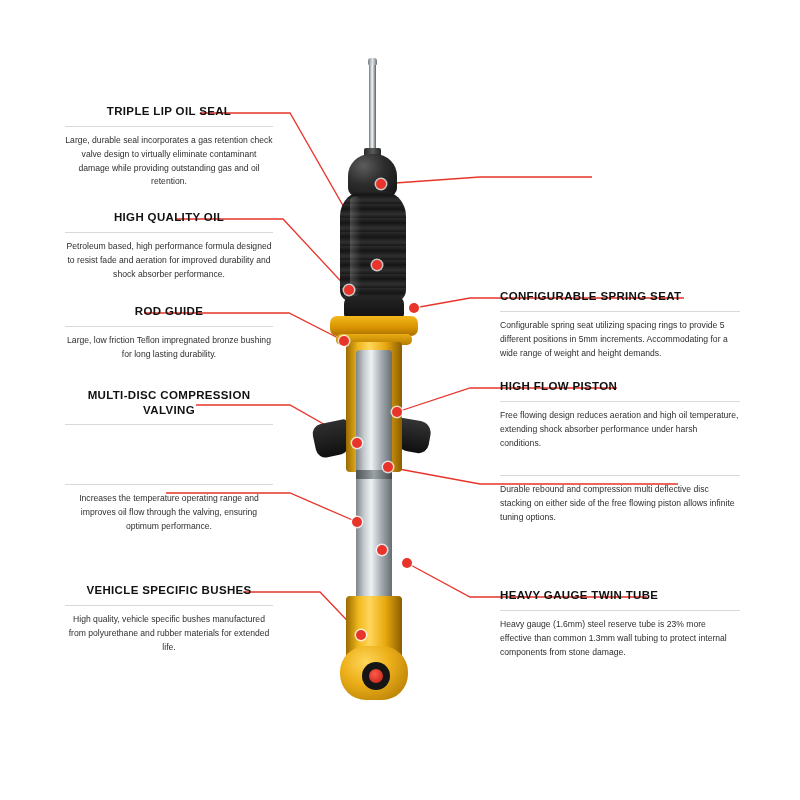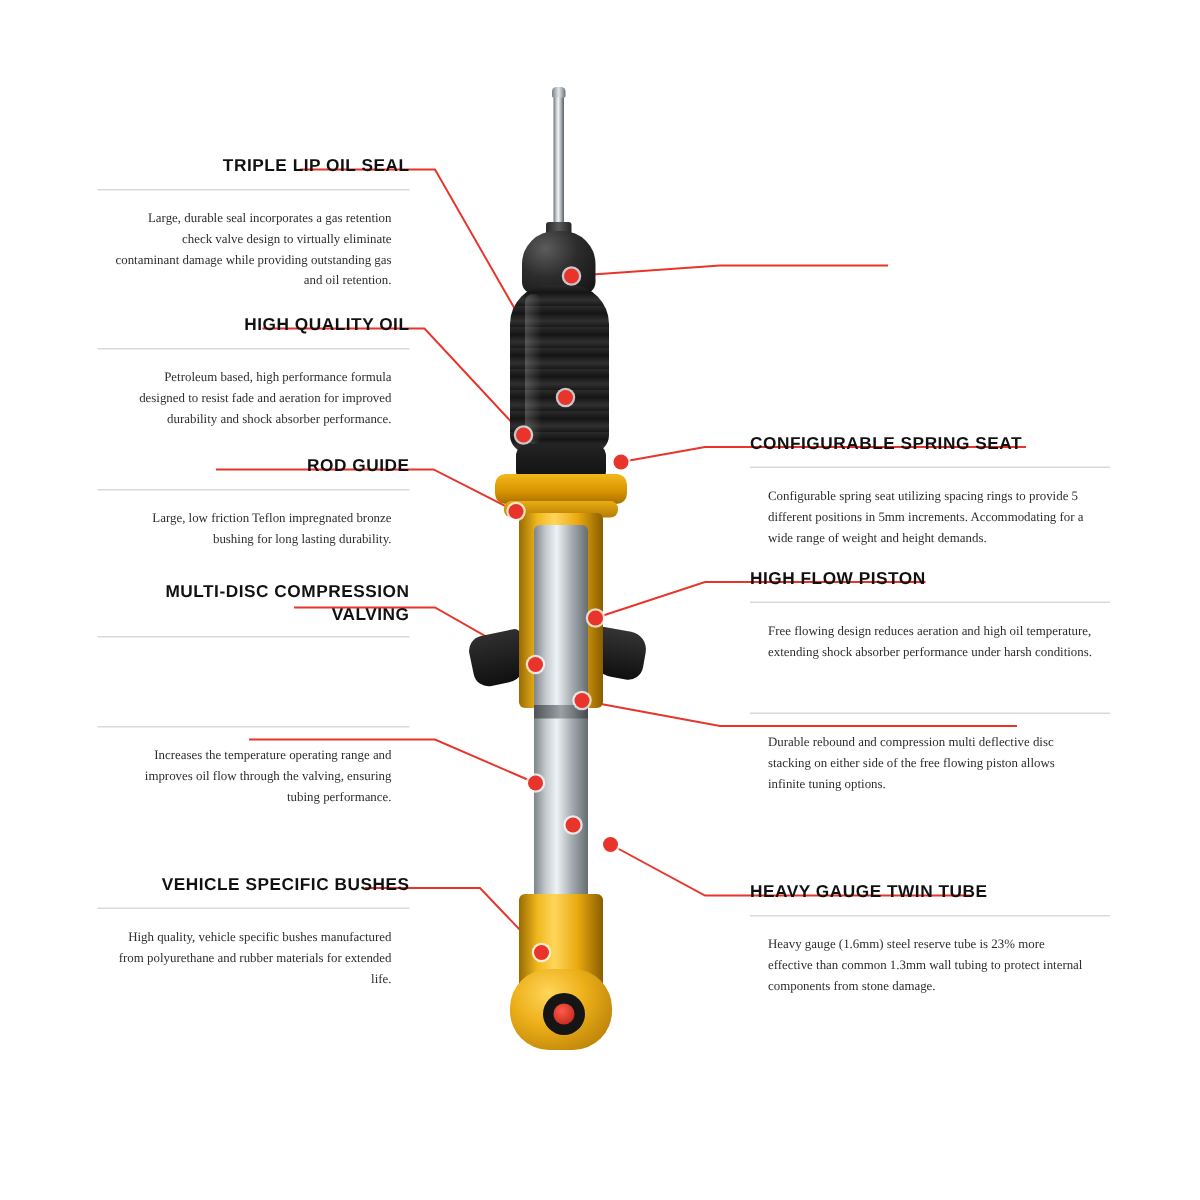--- a/index.html
+++ b/index.html
@@ -25,37 +25,36 @@
     left: 0;
     top: 0;
     width: 800px;
     height: 800px;
     pointer-events: none;
   }
   .callout {
     position: absolute;
     width: 208px;
   }
-  .callout.left  { text-align: right; }
+  .callout.left  { text-align: center; }
   .callout.right { text-align: left; }
   .callout h3 {
     margin: 0 0 7px 0;
     font-size: 11.5px;
     font-weight: bold;
     letter-spacing: 0.35px;
     line-height: 1.28;
     color: #111111;
     text-transform: uppercase;
   }
   .callout p {
-    margin: 12px;
+    margin: 0;
     font-size: 8.6px;
     line-height: 1.62;
     color: #2e2e2e;
-    font-family: Liberation Serif, serif;
   }
   .rule {
     height: 1px;
     background: #d9d9d9;
     margin: 0 0 7px 0;
     width: 100%;
   }
   
   #shock {
     position: absolute;
@@ -250,21 +249,21 @@
     <p>Large, low friction Teflon impregnated bronze bushing for long lasting durability.</p>
   </div>
 
   <div class="callout left" style="left:65px; top:388px;">
     <h3>MULTI-DISC COMPRESSION VALVING</h3>
     <div class="rule"></div>
   </div>
 
   <div class="callout left" style="left:65px; top:484px;">
     <div class="rule"></div>
-    <p>Increases the temperature operating range and improves oil flow through the valving, ensuring tubing performance.</p>
+    <p>Increases the temperature operating range and improves oil flow through the valving, ensuring optimum performance.</p>
   </div>
 
   <div class="callout left" style="left:65px; top:583px;">
     <h3>VEHICLE SPECIFIC BUSHES</h3>
     <div class="rule"></div>
     <p>High quality, vehicle specific bushes manufactured from polyurethane and rubber materials for extended life.</p>
   </div>
 
 
   <div class="callout right" style="left:500px; top:289px; width:240px;">

